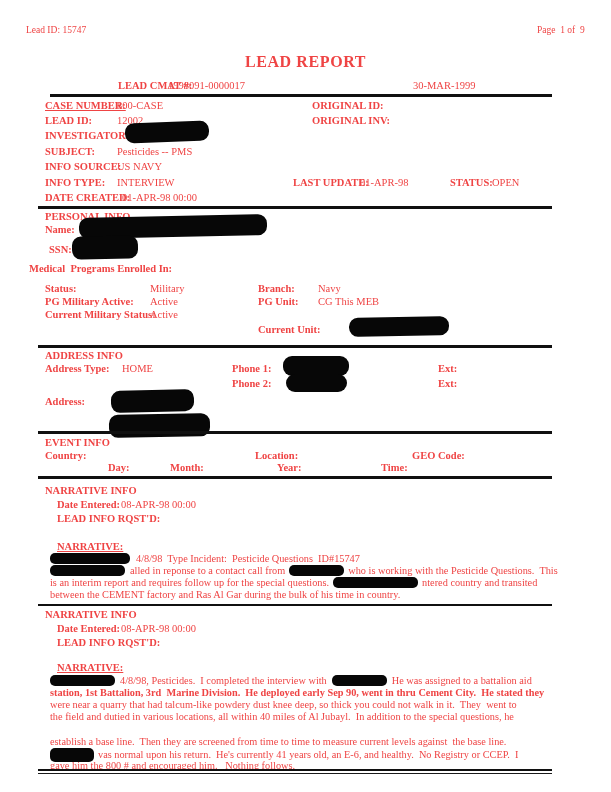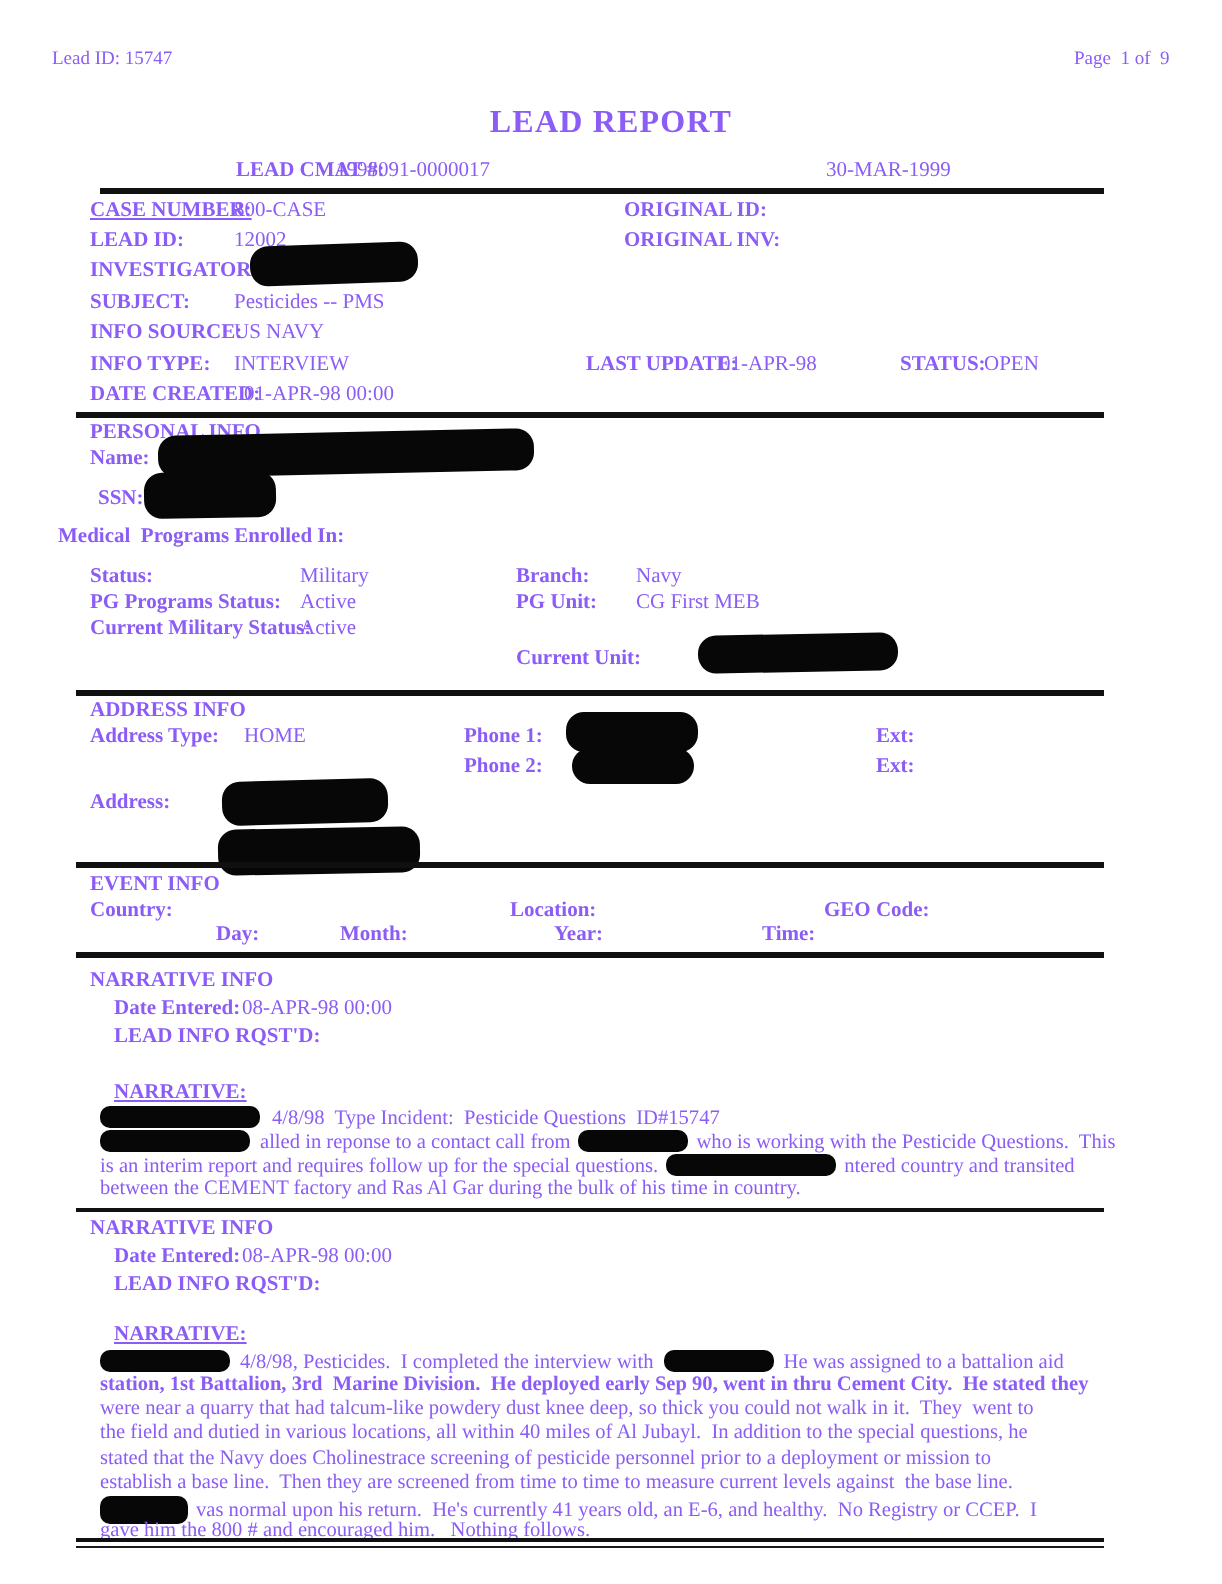--- a/index.html
+++ b/index.html
@@ -1,19 +1,19 @@
 <!DOCTYPE html>
 <html><head>
 <meta charset="utf-8">
 <style>
   html,body{margin:0;padding:0;background:#e8e8e8;}
   #page{
     position:relative;width:611px;height:792px;background:#ffffff;
     font-family:"Liberation Serif","DejaVu Serif",serif;
-    color:#8b5cf6;overflow:hidden;margin:0 auto;
+    color:#ef4444;overflow:hidden;margin:0 auto;
   }
   .t{position:absolute;font-size:10.5px;white-space:pre;line-height:12px;}
   .b{font-weight:bold;}
   .sm{font-size:9.5px;}
   .title{position:absolute;left:0;width:611px;text-align:center;font-weight:bold;
          font-size:16px;letter-spacing:0.6px;}
   .rule{position:absolute;background:#101010;}
   .rule2{position:absolute;border-top:2px solid #101010;border-bottom:1px solid #1a1a1a;height:2px;background:transparent;}
   .redact{position:absolute;background:#070707;border-radius:9px;}
   .rbar{display:inline-block;background:#070707;border-radius:5px;height:11px;
@@ -72,24 +72,24 @@
   <span class="t b" style="left:49px;top:244px;">SSN:</span>
   <div class="redact" style="left:72px;top:236px;width:66px;height:23px;transform:rotate(-1deg);"></div>
 
   <span class="t b" style="left:29px;top:263px;">Medical  Programs Enrolled In:</span>
 
   <span class="t b" style="left:45px;top:283px;">Status:</span>
   <span class="t" style="left:150px;top:283px;">Military</span>
   <span class="t b" style="left:258px;top:283px;">Branch:</span>
   <span class="t" style="left:318px;top:283px;">Navy</span>
 
-  <span class="t b" style="left:45px;top:296px;">PG Programs Status:</span>
+  <span class="t b" style="left:45px;top:296px;">PG Military Active:</span>
   <span class="t" style="left:150px;top:296px;">Active</span>
   <span class="t b" style="left:258px;top:296px;">PG Unit:</span>
-  <span class="t" style="left:318px;top:296px;">CG First MEB</span>
+  <span class="t" style="left:318px;top:296px;">CG This MEB</span>
 
   <span class="t b" style="left:45px;top:309px;">Current Military Status:</span>
   <span class="t" style="left:150px;top:309px;">Active</span>
 
   <span class="t b" style="left:258px;top:324px;">Current Unit:</span>
   <div class="redact" style="left:349px;top:317px;width:100px;height:19px;transform:rotate(-1deg);"></div>
 
   <div class="rule" style="left:38px;top:345px;width:514px;height:2.5px;"></div>
 
   <span class="t b" style="left:45px;top:350px;">ADDRESS INFO</span>
@@ -136,20 +136,19 @@
   <span class="t b" style="left:45px;top:609px;">NARRATIVE INFO</span>
   <span class="t b" style="left:57px;top:623px;">Date Entered:</span>
   <span class="t" style="left:121px;top:623px;">08-APR-98 00:00</span>
   <span class="t b" style="left:57px;top:637px;">LEAD INFO RQST'D:</span>
 
   <span class="t b u" style="left:57px;top:662px;">NARRATIVE:</span>
   <div class="nline" style="left:50px;top:675px;"><span class="rbar" style="width:65px;margin-right:5px;"></span><span class="nseg">4/8/98, Pesticides.  I completed the interview with</span><span class="rbar" style="width:55px;margin:0 5px;"></span><span class="nseg">He was assigned to a battalion aid</span></div>
   <div class="nline" style="left:50px;top:687px;font-weight:bold;"><span class="nseg">station, 1st Battalion, 3rd  Marine Division.  He deployed early Sep 90, went in thru Cement City.  He stated they</span></div>
   <div class="nline" style="left:50px;top:699px;"><span class="nseg">were near a quarry that had talcum-like powdery dust knee deep, so thick you could not walk in it.  They  went to</span></div>
   <div class="nline" style="left:50px;top:711px;"><span class="nseg">the field and dutied in various locations, all within 40 miles of Al Jubayl.  In addition to the special questions, he</span></div>
-  <div class="nline" style="left:50px;top:724px;"><span class="nseg">stated that the Navy does Cholinestrace screening of pesticide personnel prior to a deployment or mission to</span></div>
   <div class="nline" style="left:50px;top:736px;"><span class="nseg">establish a base line.  Then they are screened from time to time to measure current levels against  the base line.</span></div>
   <div class="nline" style="left:50px;top:748px;"><span class="rbar" style="width:44px;margin-right:4px;height:14px;vertical-align:-4px;"></span><span class="nseg">vas normal upon his return.  He's currently 41 years old, an E-6, and healthy.  No Registry or CCEP.  I</span></div>
   <div class="nline" style="left:50px;top:760px;"><span class="nseg">gave him the 800 # and encouraged him.   Nothing follows.</span></div>
 
   <div class="rule2" style="left:38px;top:769px;width:514px;"></div>
 
 </div>
 
 </body></html>

